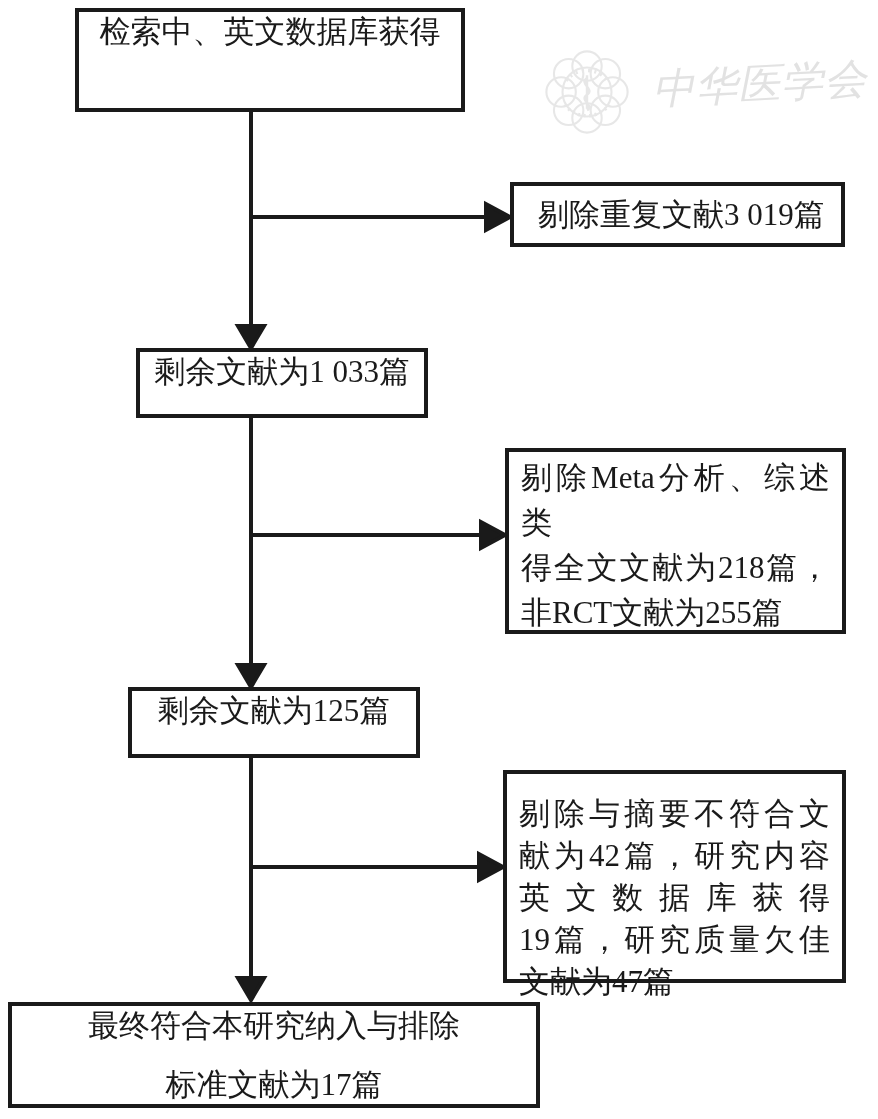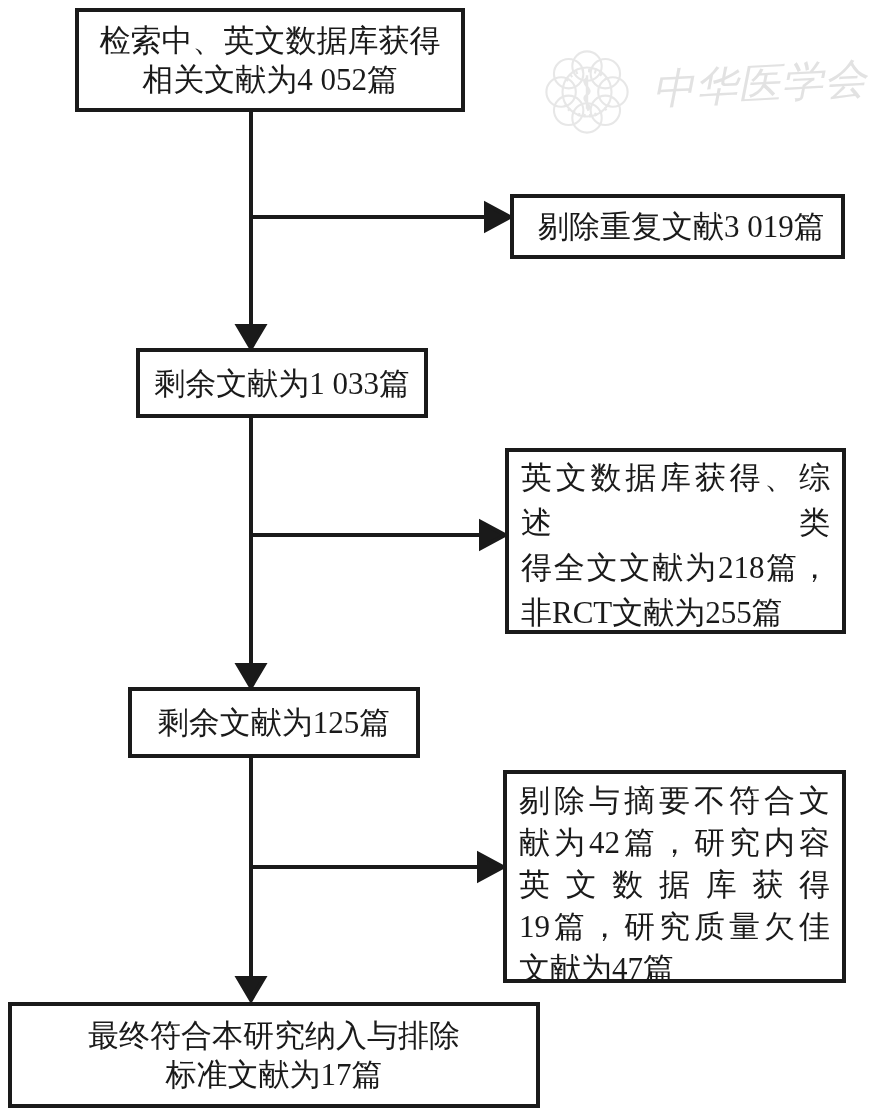--- a/index.html
+++ b/index.html
@@ -10,34 +10,34 @@
     font-family:"Liberation Serif","DejaVu Serif",serif;
     color:#1a1a1a;
     overflow:hidden;
   }
   .arrows{position:absolute;left:0;top:0;width:878px;height:1119px;}
   .box{
     position:absolute;
     border:4px solid #1a1a1a;
     box-sizing:border-box;
     background:#ffffff;
-    display:flex;flex-direction:column;justify-content:center;
+    display:flex;flex-direction:column;justify-content:space-between;
     font-size:31px;
     line-height:39px;
   }
   .center{align-items:center;text-align:center;}
   .b-search{left:75px;top:8px;width:390px;height:104px;}
   .b-dedup{left:510px;top:182px;width:335px;height:65px;
-           padding-left:24px;font-size:31px;justify-content:center;margin-top:12px;}
+           padding-left:24px;font-size:31px;justify-content:center;}
   .b-remain1{left:136px;top:348px;width:292px;height:70px;}
   .b-exclude1{left:505px;top:448px;width:341px;height:186px;
               padding:3px 12px;line-height:45px;justify-content:flex-start;}
   .b-remain2{left:128px;top:687px;width:292px;height:71px;}
   .b-exclude2{left:503px;top:770px;width:343px;height:213px;
-              padding:6px 12px;line-height:42px;justify-content:flex-start;}
+              padding:19px 12px;line-height:42px;justify-content:flex-start;}
   .b-final{left:8px;top:1002px;width:532px;height:106px;}
   .jline{width:100%;text-align:justify;text-align-last:justify;}
   .lline{width:100%;text-align:left;text-align-last:left;}
   .wm{position:absolute;left:528px;top:42px;width:340px;height:92px;pointer-events:none;}
   .wm-emblem{position:absolute;left:0;top:8px;width:118px;height:84px;}
   .wm-text{
     position:absolute;left:124px;top:14px;width:216px;
     font-size:42px;font-style:italic;letter-spacing:1px;
     color:#e2e2e2;transform:rotate(-3deg);
     font-family:"Liberation Serif","DejaVu Serif",serif;
@@ -87,33 +87,32 @@
       <line x1="251" y1="758" x2="251" y2="980"></line>
       <polygon points="238,978 264,978 251,1000"></polygon>
 
       <line x1="251" y1="867" x2="481" y2="867"></line>
       <polygon points="479,854 479,880 503,867"></polygon>
     </g>
   </svg>
 
   <div class="box center b-search">
     <div>检索中、英文数据库获得</div>
-    <div>相关文献为4 052篇</div>
   </div>
 
   <div class="box b-dedup">
     <div class="lline">剔除重复文献3 019篇</div>
   </div>
 
   <div class="box center b-remain1">
     <div>剩余文献为1 033篇</div>
   </div>
 
   <div class="box b-exclude1">
-    <div class="jline">英文数据库获得、综述类</div>
+    <div class="jline">剔除Meta分析、综述类</div>
     <div class="jline">得全文文献为218篇，</div>
     <div class="lline">非RCT文献为255篇</div>
   </div>
 
   <div class="box center b-remain2">
     <div>剩余文献为125篇</div>
   </div>
 
   <div class="box b-exclude2">
     <div class="jline">剔除与摘要不符合文</div>

